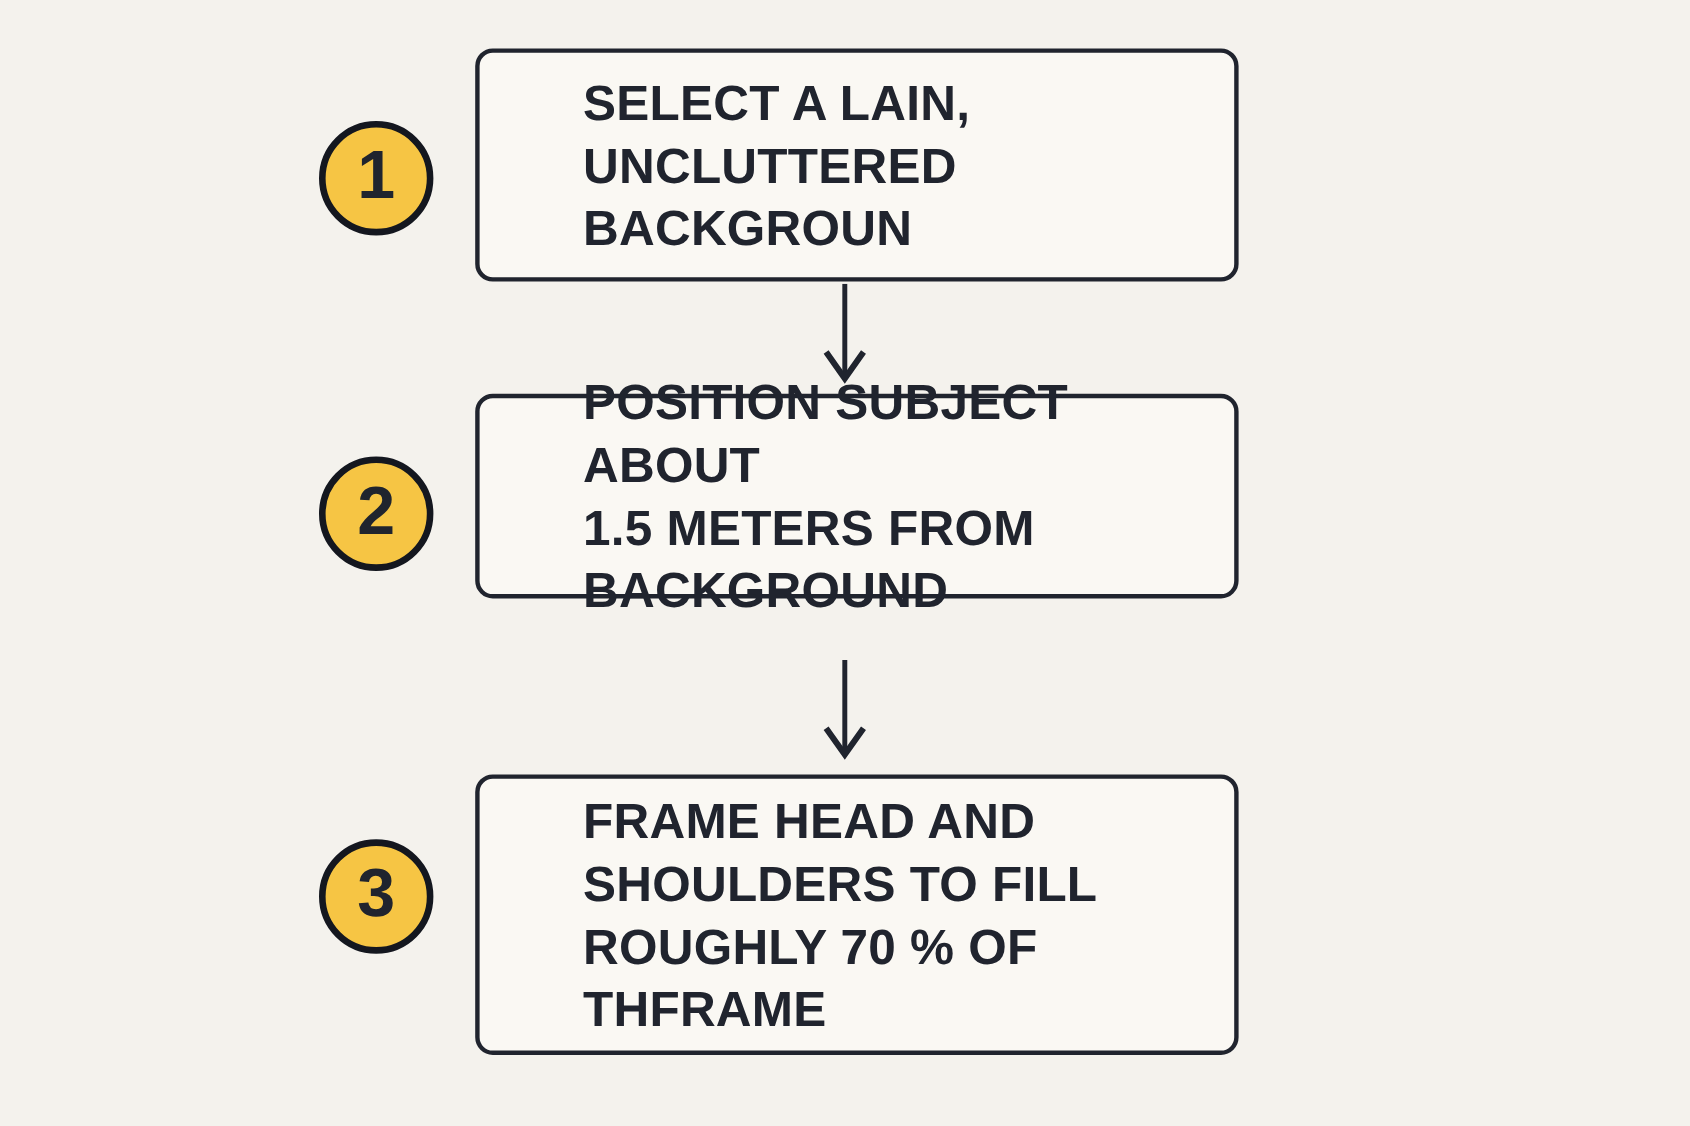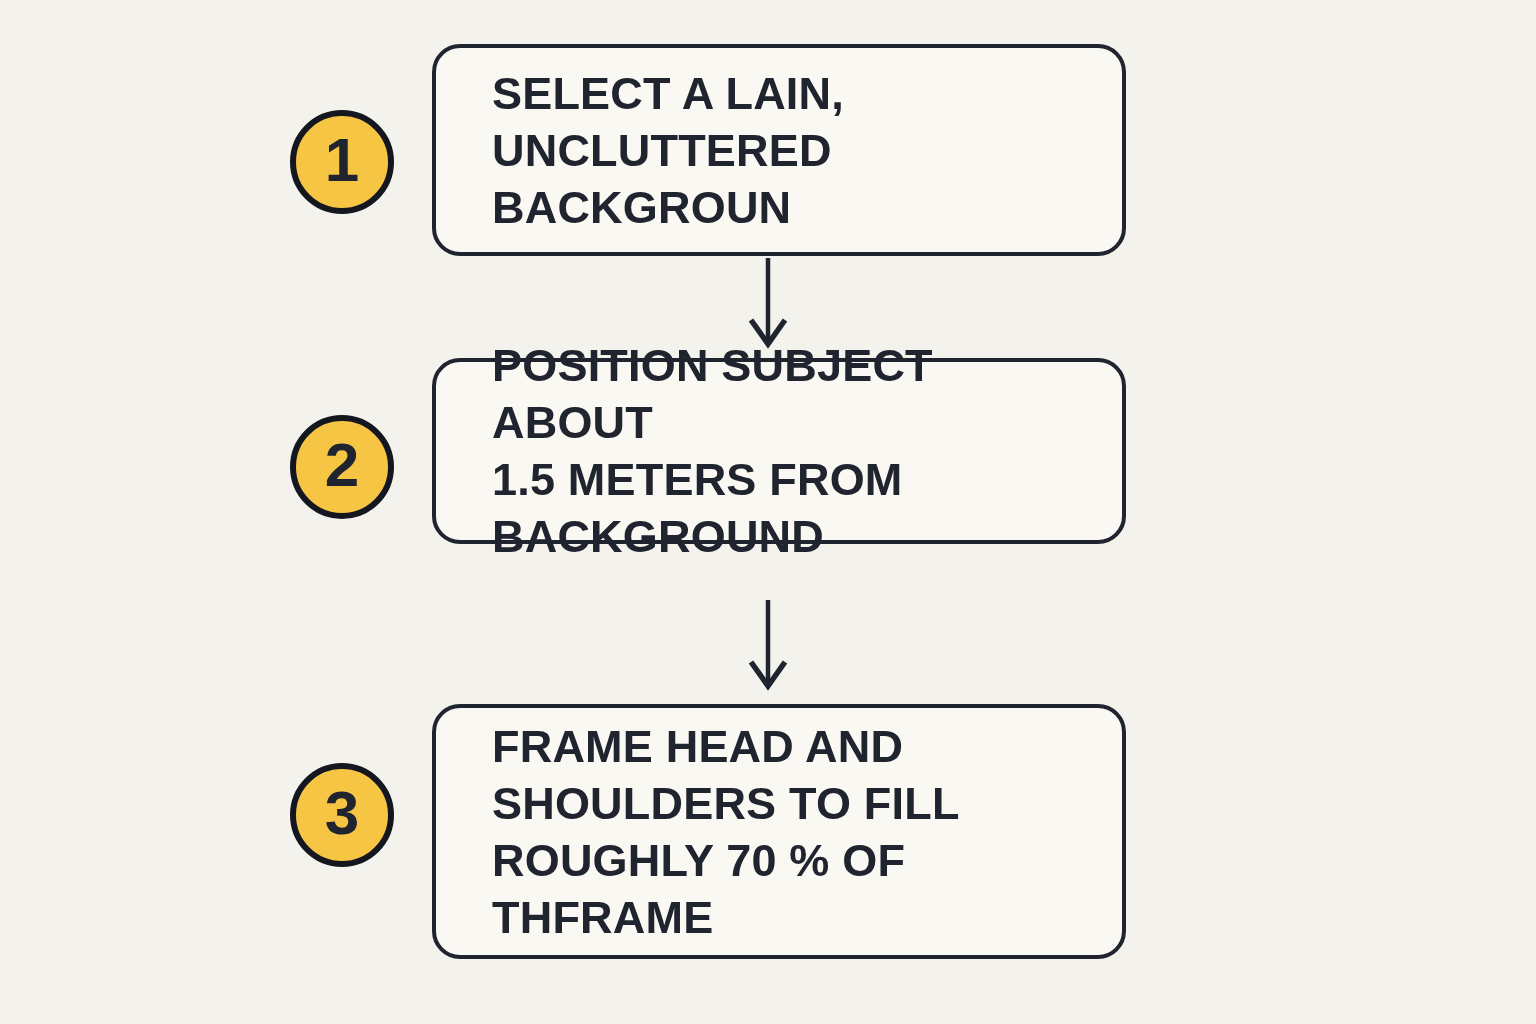--- a/index.html
+++ b/index.html
@@ -15,22 +15,22 @@
     font-family:"Liberation Sans", sans-serif;
   }
   .canvas{
     position:relative;width:1536px;height:1024px;background:var(--bg);
   }
   .step-box{
     position:absolute;left:432px;width:694px;
     box-sizing:border-box;
     background:var(--box-fill);
     border:4.5px solid var(--stroke);
-    border-radius:28px;
-    display:flex;align-items:center;
+    border-radius:16px;
+    display:flex;align-items:center;padding-left:38px;
   }
   .box-label{
     padding-left:56px;padding-right:30px;
     font-size:45px;font-weight:bold;line-height:57px;
     letter-spacing:0.2px;
     color:var(--stroke);
     white-space:pre-line;
   }
   .num-circle{
     position:absolute;left:290px;width:104px;height:104px;

